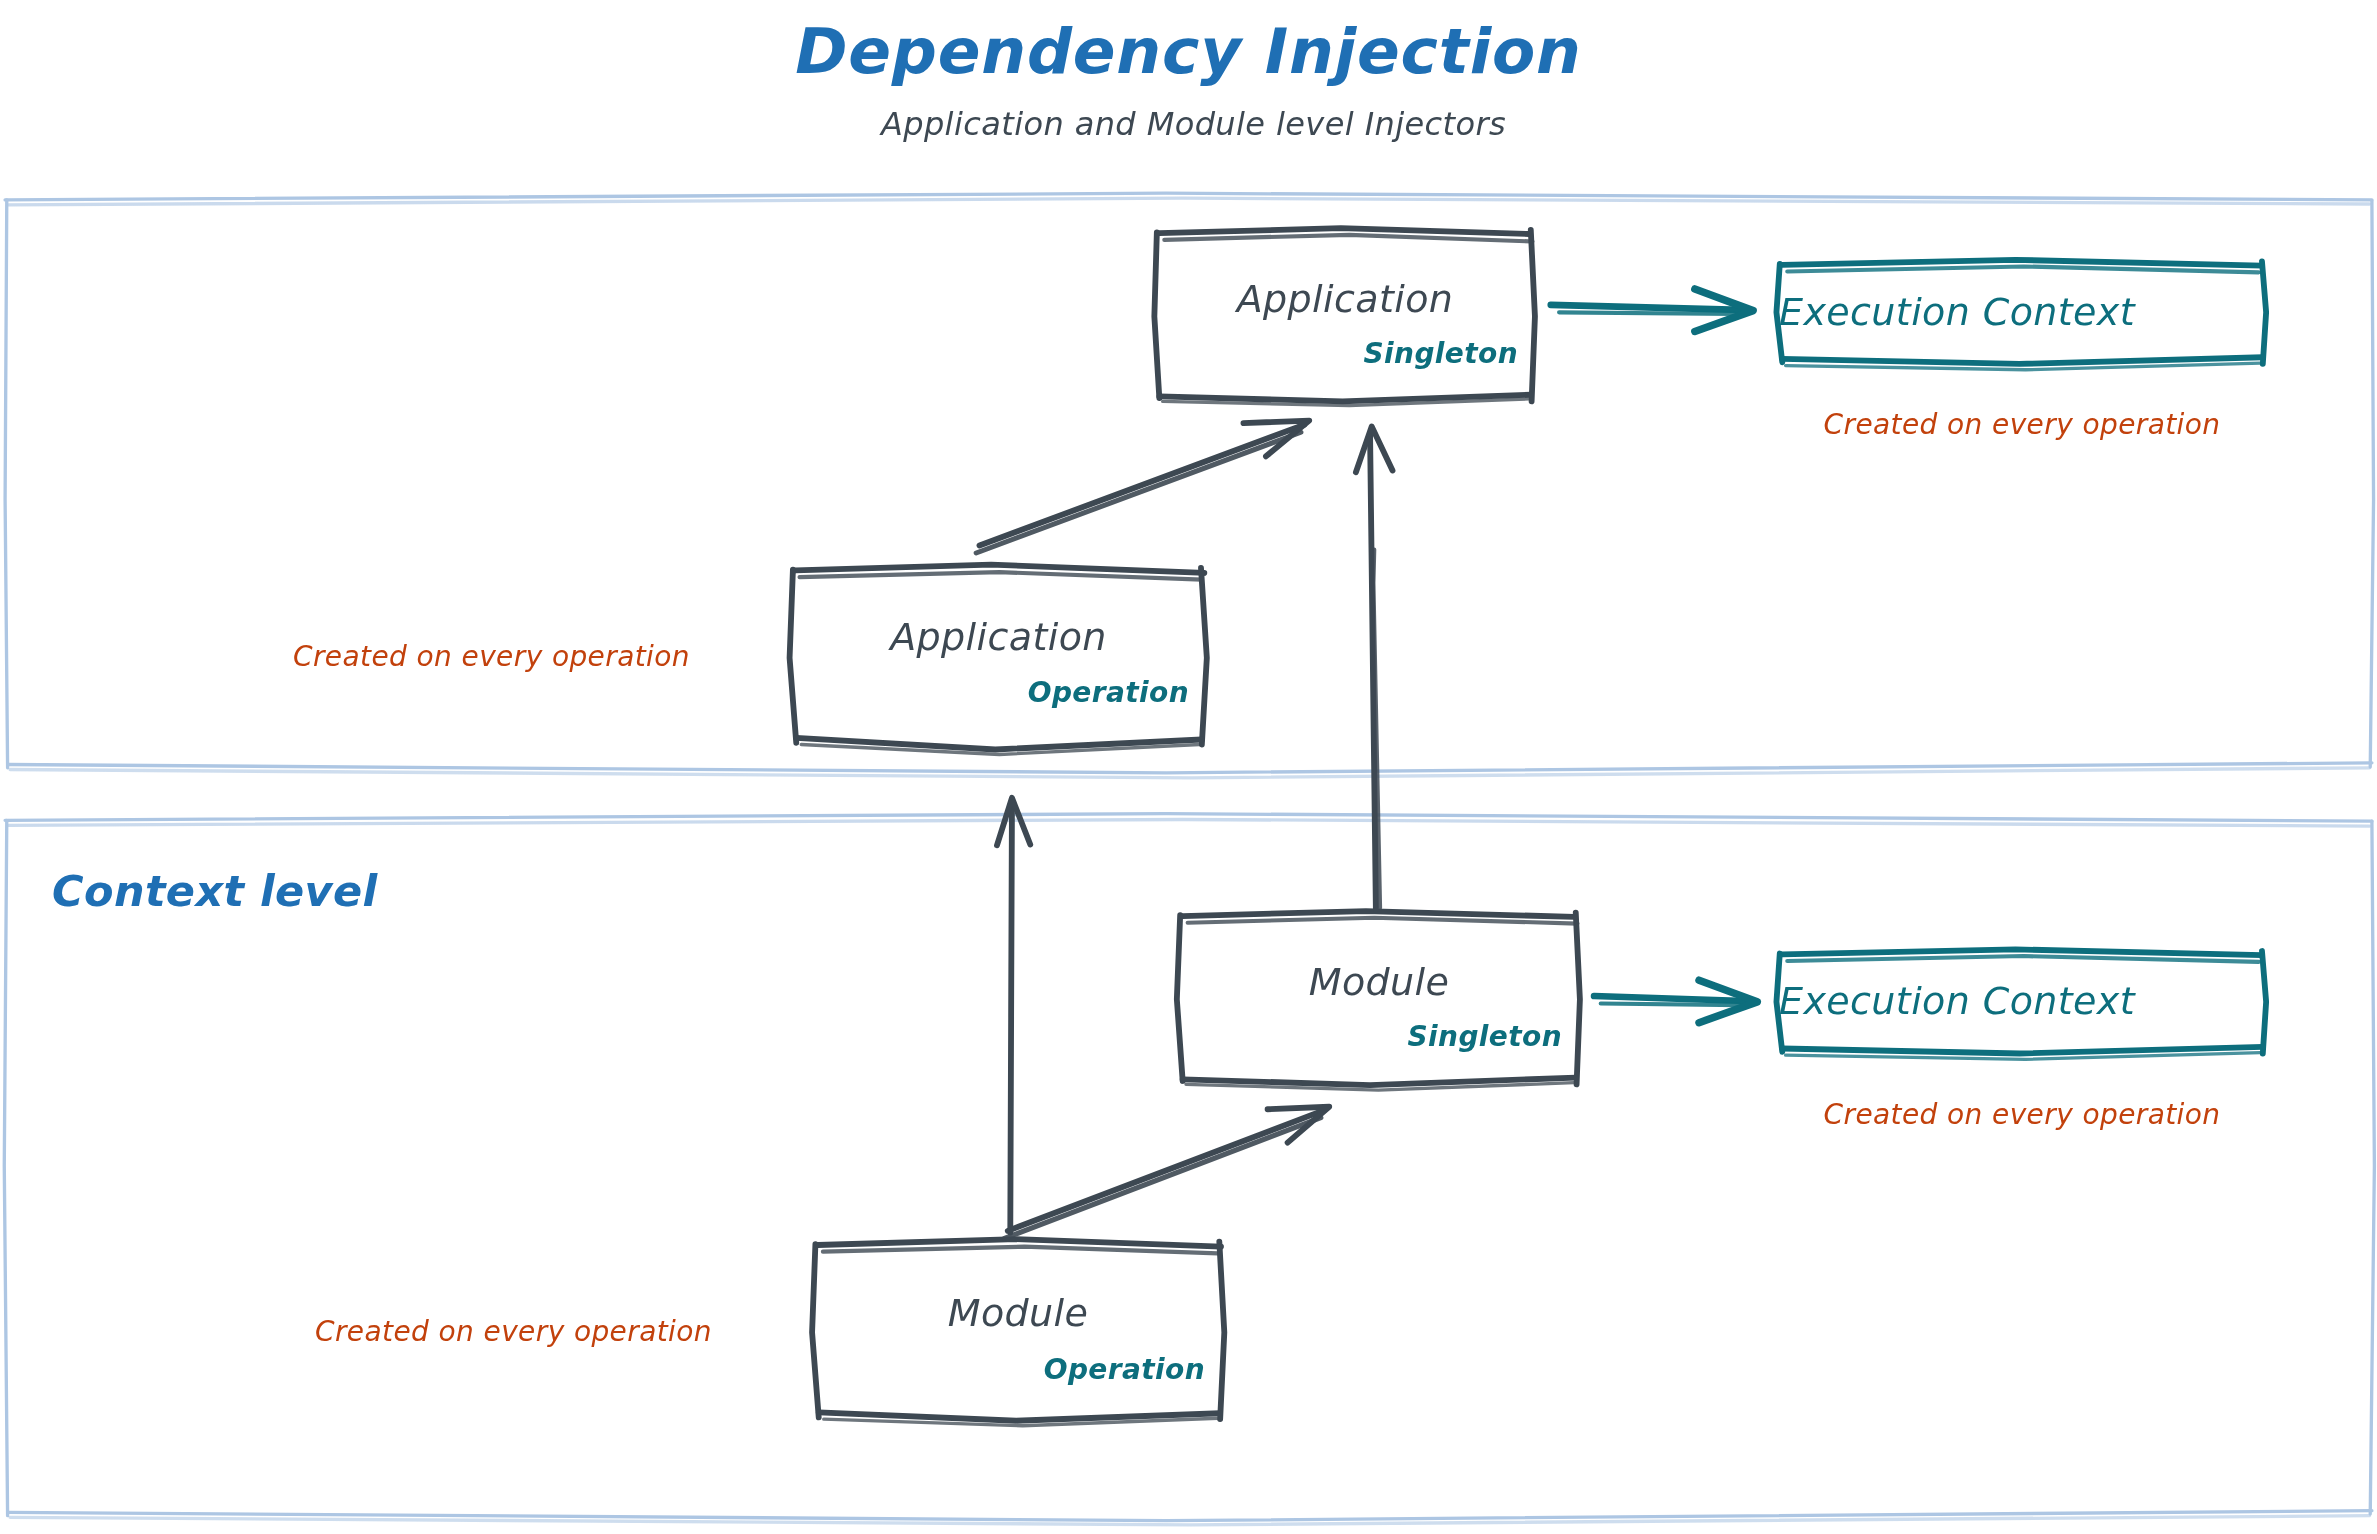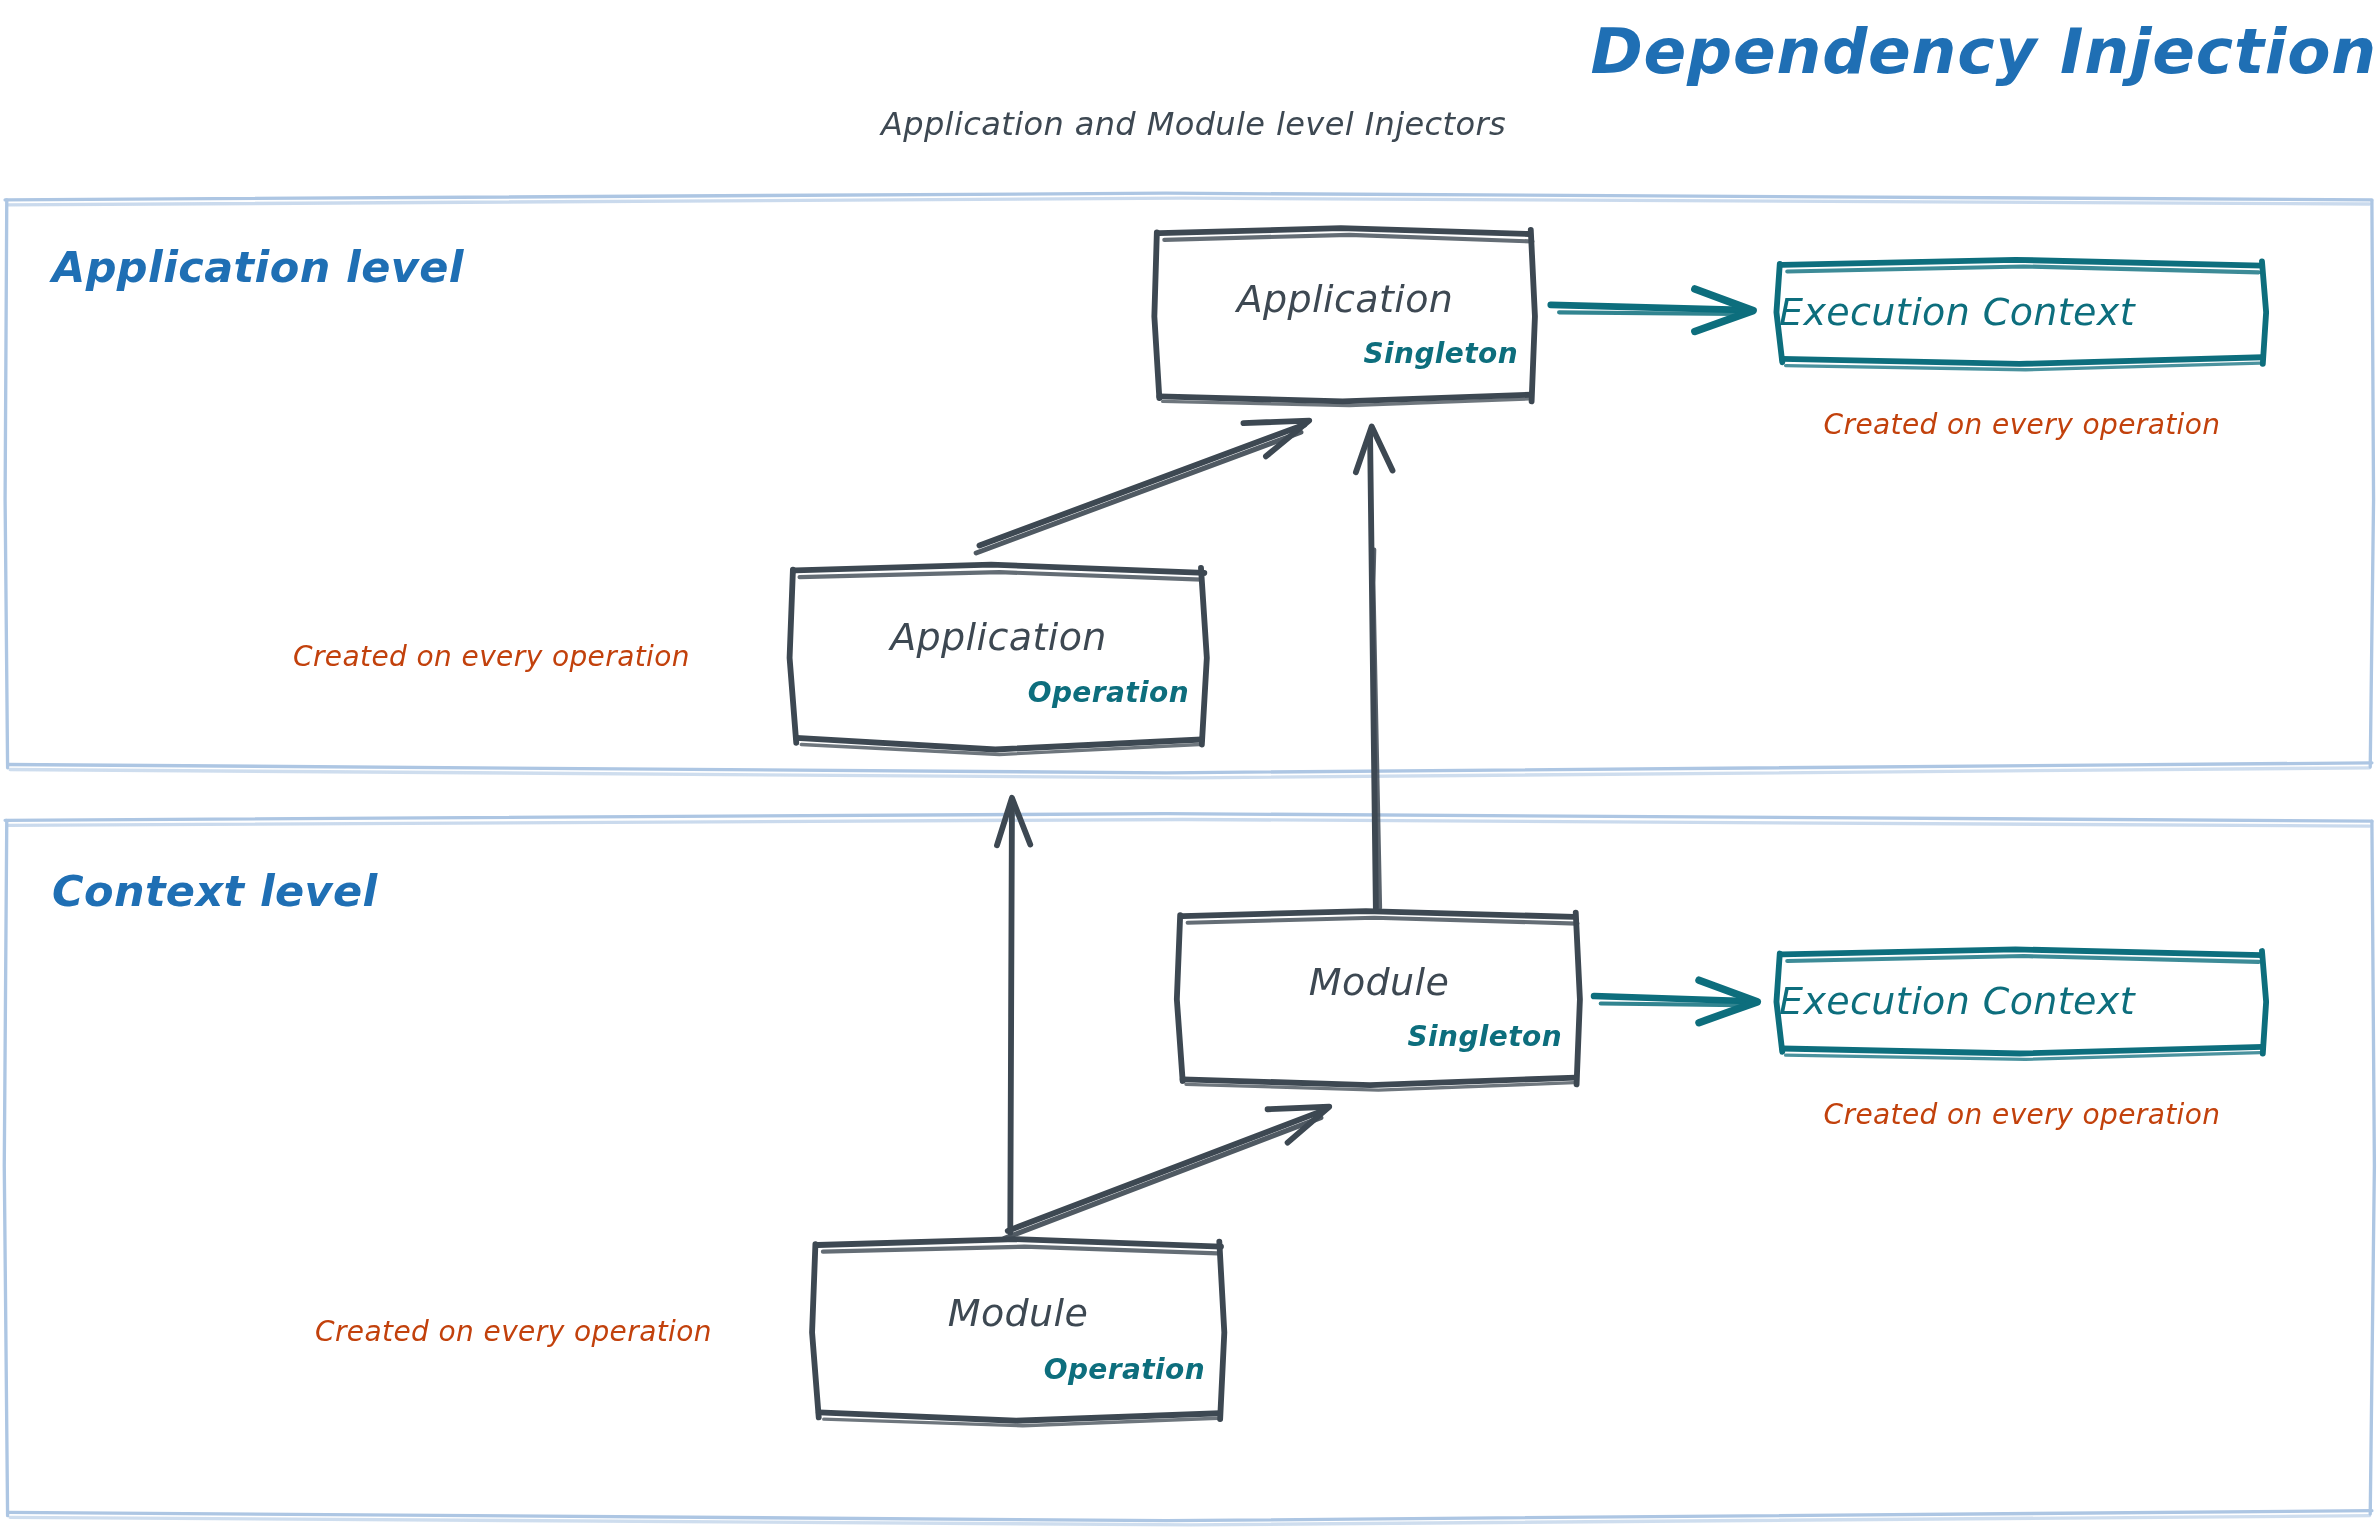--- a/index.html
+++ b/index.html
@@ -30,21 +30,21 @@
   .txt {
     position: absolute;
     white-space: nowrap;
     font-family: "DejaVu Sans", sans-serif;
   }
 
   #title {
     left: 0;
     top: 15px;
     width: 2377px;
-    text-align: right;
+    text-align: center;
     font-size: 63px;
     font-weight: 700;
     font-style: italic;
     letter-spacing: 0.8px;
     color: #1f6fb4;
   }
   #subtitle {
     left: 5px;
     top: 105px;
     width: 2377px;
@@ -226,21 +226,20 @@
 
     <g fill="none" stroke="#3d4852" stroke-width="7" stroke-linecap="round" stroke-linejoin="round">
       <path d="M 1213 1480 L 1215 965"></path>
       <path d="M 1197 1015 L 1215 958 L 1237 1014" stroke-width="7"></path>
     </g>
   </svg>
 
   <div class="txt" id="title">Dependency Injection</div>
   <div class="txt" id="subtitle">Application and Module level Injectors</div>
 
-  <div class="txt lane-label" style="left:52px; top:242px;">Application level</div>
   <div class="txt lane-label" style="left:52px; top:866px;">Context level</div>
 
   <div class="node-box" style="left:1155px; top:230px; width:380px; height:173px;">
     <div class="node-title" style="top:47px;">Application</div>
     <div class="node-scope" style="top:107px;">Singleton</div>
   </div>
 
   <div class="node-box" style="left:791px; top:568px; width:415px; height:182px;">
     <div class="node-title" style="top:47px;">Application</div>
     <div class="node-scope" style="top:108px;">Operation</div>

